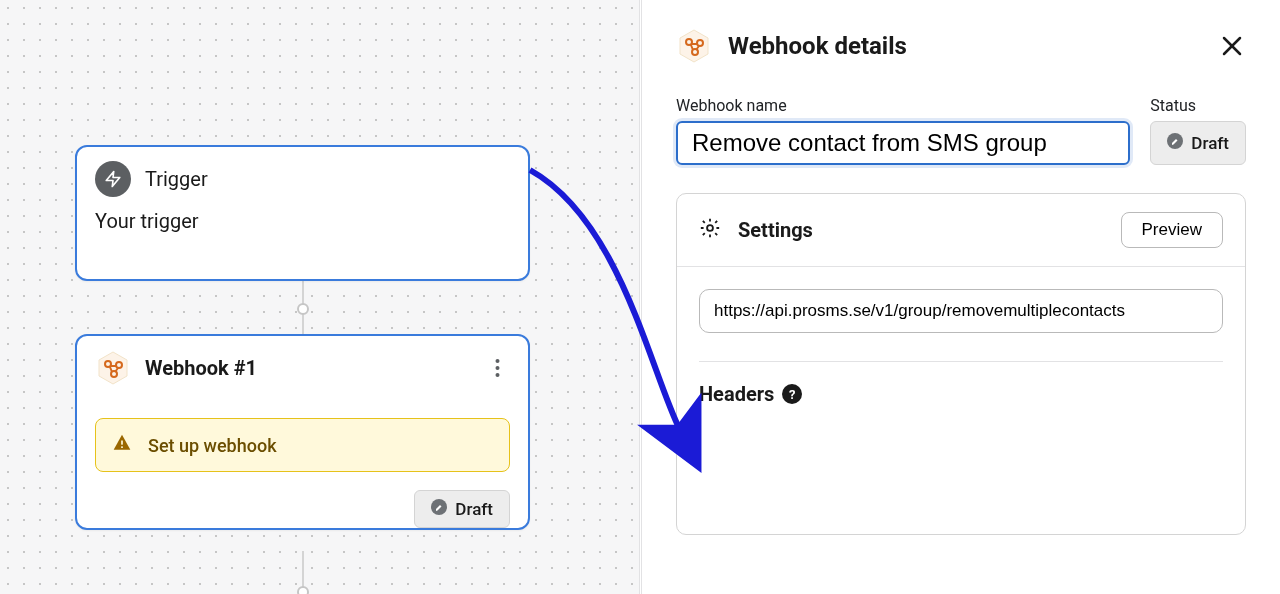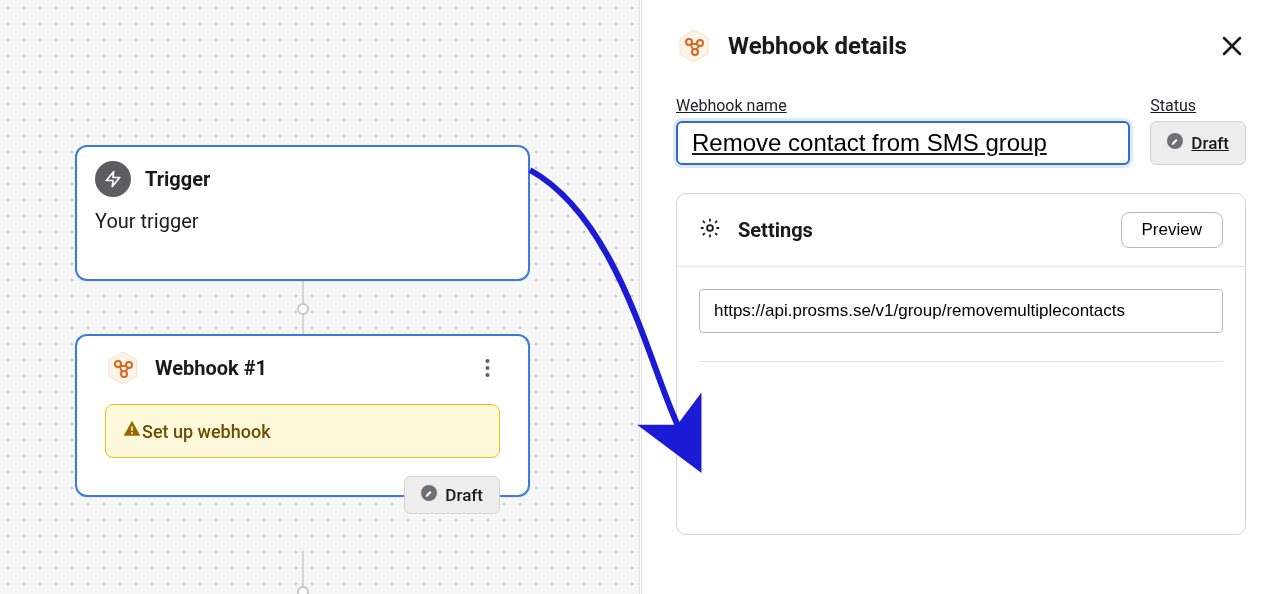--- a/index.html
+++ b/index.html
@@ -8,56 +8,56 @@
   
   .canvas{position:absolute;left:0;top:0;width:640px;height:594px;
     background-color:#f6f6f7;
     background-image:radial-gradient(#c6c6c6 1px,transparent 1px);
     background-size:16px 16px;
     border-right:1px solid #e2e2e4;}
   .card{position:absolute;background:#fff;border:2px solid #3a7bdc;border-radius:12px;box-shadow:0 1px 2px rgba(0,0,0,.05);}
   .trigger-card{left:75px;top:145px;width:455px;height:136px;padding:14px 18px;}
   .trigger-head{display:flex;align-items:center;gap:14px;}
   .trigger-icon{width:36px;height:36px;border-radius:50%;background:#5c5f62;display:flex;align-items:center;justify-content:center;}
-  .trigger-title{font-size:20px;font-weight:700;}
+  .trigger-title{font-size:20px;font-weight:400;}
   .trigger-sub{margin-top:12px;font-size:20px;font-weight:400;}
-  .webhook-card{left:75px;top:334px;width:455px;height:163px;padding:14px 28px;}
+  .webhook-card{left:75px;top:334px;width:455px;height:196px;padding:14px 18px;}
   .webhook-head{display:flex;align-items:center;gap:14px;}
   .hex-icon{width:36px;height:36px;display:flex;align-items:center;justify-content:center;}
   .webhook-title{font-size:20px;font-weight:700;flex:1;}
   .more-btn{width:26px;height:26px;display:flex;align-items:center;justify-content:center;cursor:pointer;border-radius:4px;}
-  .alert{margin-top:18px;background:#fff9db;border:1px solid #e6c21a;border-radius:8px;padding:14px 16px;display:flex;align-items:center;gap:0;}
+  .alert{margin-top:32px;background:#fff9db;border:1px solid #e6c21a;border-radius:8px;padding:14px 16px;display:flex;align-items:center;gap:16px;}
   .alert-text{color:#6b4e00;font-size:18px;font-weight:500;}
   .draft-row{display:flex;justify-content:flex-end;margin-top:18px;}
   .draft-badge{display:flex;align-items:center;gap:8px;background:#ededed;border:1px solid #d4d4d4;border-radius:6px;padding:8px 16px;font-size:17px;font-weight:500;}
   .connector{position:absolute;left:302px;width:2px;background:#d4d4d4;z-index:0;}
   .connector.c1{top:281px;height:53px;}
   .connector.c2{top:551px;height:43px;}
   .conn-dot{position:absolute;left:297px;width:12px;height:12px;border:2px solid #c6c6c6;background:#fff;border-radius:50%;z-index:1;}
   .conn-dot.d1{top:303px;}
   .conn-dot.d2{top:586px;}
   
   .panel{position:absolute;left:641px;top:0;width:639px;height:594px;background:#fff;border-left:1px solid #e2e2e4;padding:28px 34px 0 34px;}
   .panel-head{display:flex;align-items:center;gap:16px;margin-bottom:32px;}
   .panel-title{font-size:24px;font-weight:700;flex:1;}
   .close-btn{width:28px;height:28px;display:flex;align-items:center;justify-content:center;cursor:pointer;}
   .form-row{display:flex;gap:20px;margin-bottom:28px;}
-  .field{display:flex;flex-direction:column;gap:6px;text-decoration:underline;}
+  .field{display:flex;flex-direction:column;gap:6px;}
   .field.grow{flex:1;}
   .field-label{font-size:16px;color:#212326;}
   .text-input{height:44px;border:2px solid #2c6ecb;border-radius:6px;padding:0 14px;font-size:24px;outline:none;box-shadow:0 0 0 3px rgba(44,110,203,.15);}
   .status-badge{height:44px;display:flex;align-items:center;gap:8px;background:#ededed;border:1px solid #d4d4d4;border-radius:6px;padding:0 16px;font-size:17px;font-weight:500;}
   .settings-card{border:1px solid #d4d4d4;border-radius:10px;height:342px;overflow:hidden;}
   .settings-head{display:flex;align-items:center;gap:17px;padding:18px 22px;border-bottom:1px solid #e2e2e4;}
   .settings-title{font-size:20px;font-weight:700;flex:1;}
   .preview-btn{background:#fff;border:1px solid #b9b9b9;border-radius:8px;height:36px;padding:0 20px;font-size:17px;font-weight:500;cursor:pointer;}
   .settings-body{padding:22px 22px 0 22px;}
   .section-label{font-size:16px;margin-bottom:8px;}
   .req{color:#d72c0d;margin-left:6px;font-weight:700;}
-  .url-input{width:100%;height:44px;border:1px solid #b9b9b9;border-radius:4px;padding:3px 14px;font-size:17px;outline:none;}
+  .url-input{width:100%;height:44px;border:1px solid #b9b9b9;border-radius:10px;padding:3px 14px;font-size:17px;outline:none;}
   .divider{border:none;border-top:1px solid #e2e2e4;margin:28px 0 20px 0;}
   .headers-row{display:flex;align-items:center;gap:8px;}
   .headers-title{font-size:20px;font-weight:700;}
   .help-dot{width:20px;height:20px;border-radius:50%;background:#1a1a1a;color:#fff;font-size:13px;font-weight:700;display:flex;align-items:center;justify-content:center;cursor:pointer;}
   
   .arrow-svg{position:absolute;left:0;top:0;pointer-events:none;}
 </style>
 </head>
 <body>
 
@@ -175,20 +175,24 @@
               <circle cx="12" cy="12" r="3.2"></circle>
               <path d="M12 2v3M12 19v3M4.2 4.2l2.1 2.1M17.7 17.7l2.1 2.1M2 12h3M19 12h3M4.2 19.8l2.1-2.1M17.7 6.3l2.1-2.1"></path>
             </svg>
         </span>
         <span class="settings-title">Settings</span>
         <button class="preview-btn">Preview</button>
       </div>
       <div class="settings-body">
         <input class="url-input" type="text" value="https://api.prosms.se/v1/group/removemultiplecontacts" style="">
         <hr class="divider">
+        <div class="headers-row">
+          <span class="headers-title">Headers</span>
+          <span class="help-dot">?</span>
+        </div>
       </div>
     </div>
   </div>
 
   <svg class="arrow-svg" width="1280" height="594">
     <defs>
       <marker id="ah" markerWidth="14" markerHeight="14" refX="4" refY="6" orient="auto">
         <path d="M0,0 L12,6 L0,12 L3,6 Z" fill="#1b1bd6"></path>
       </marker>
     </defs>

